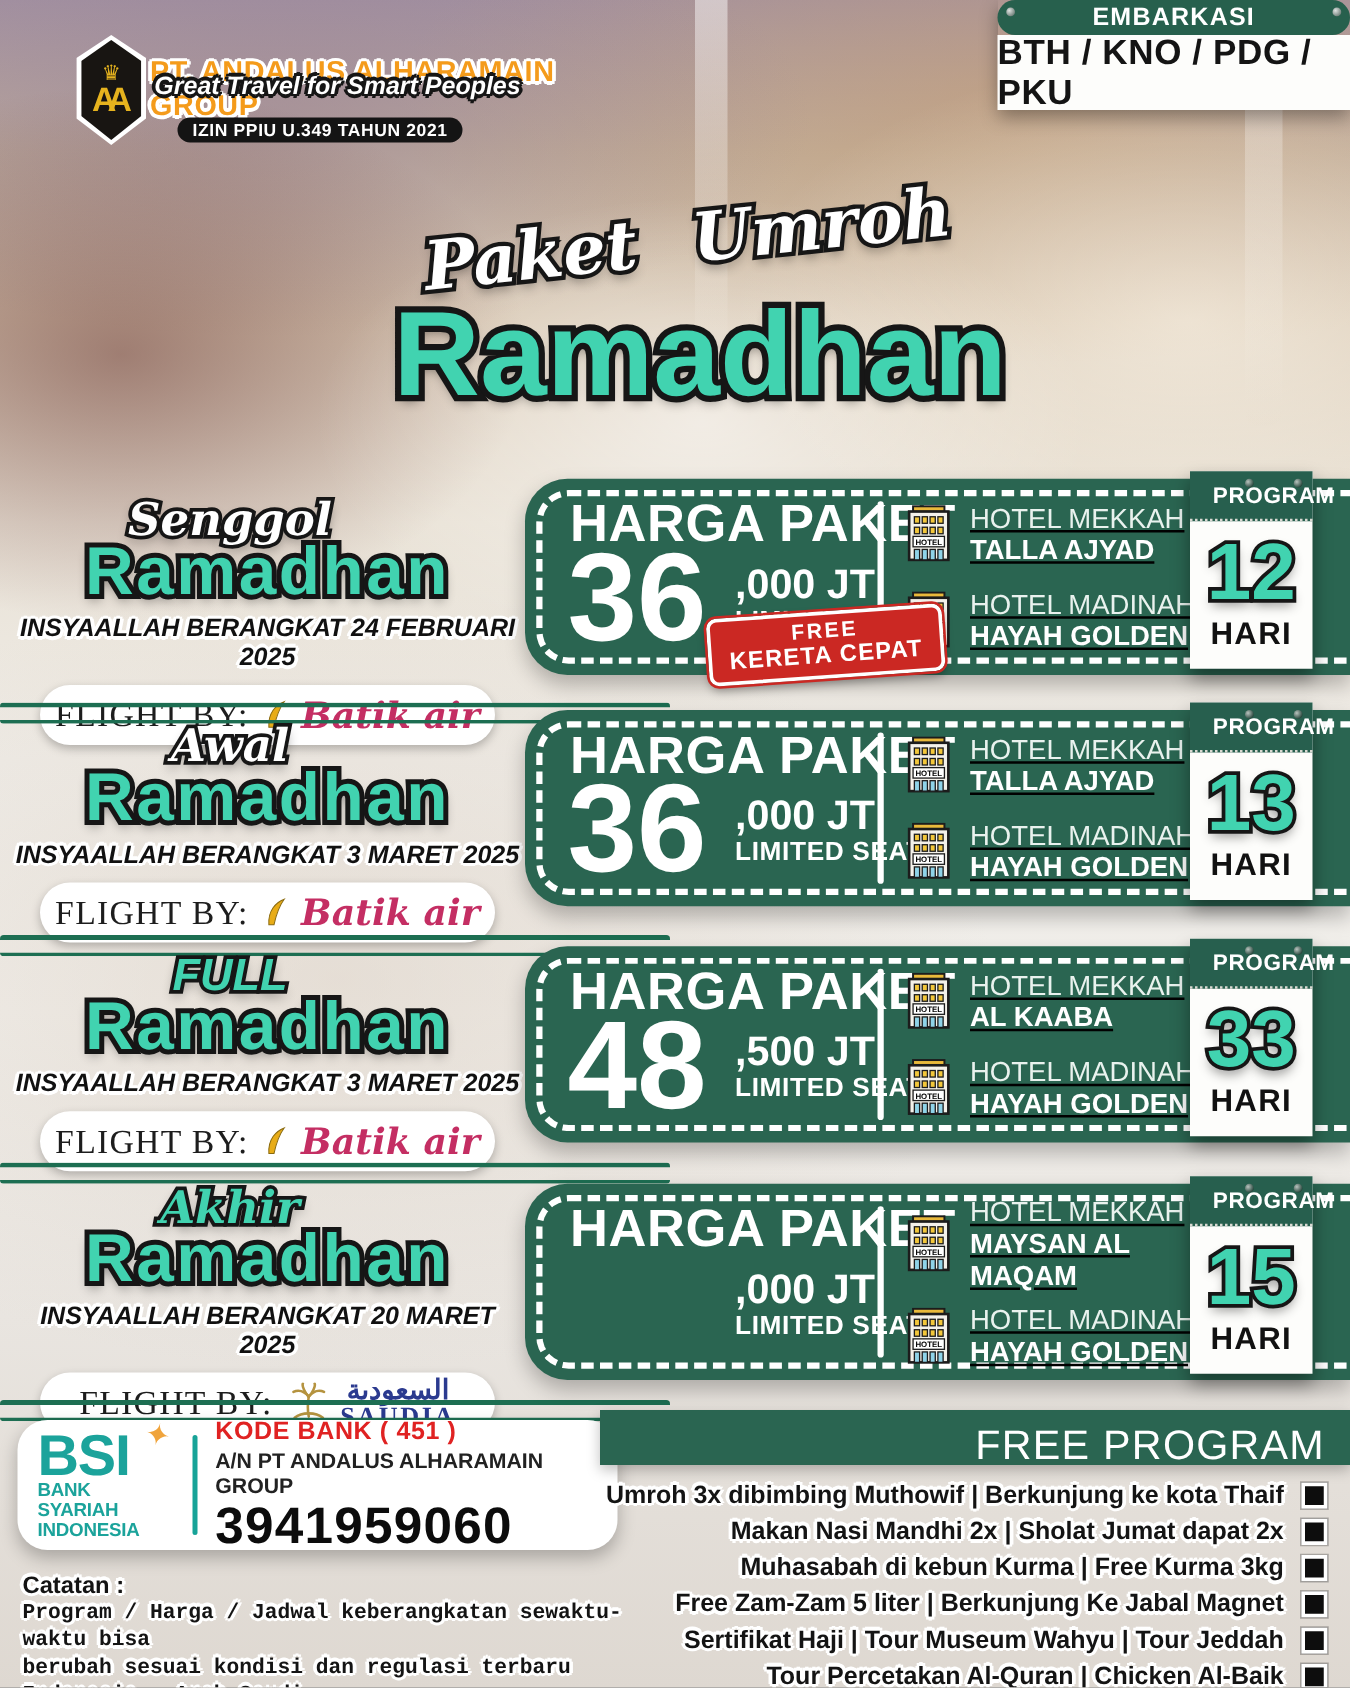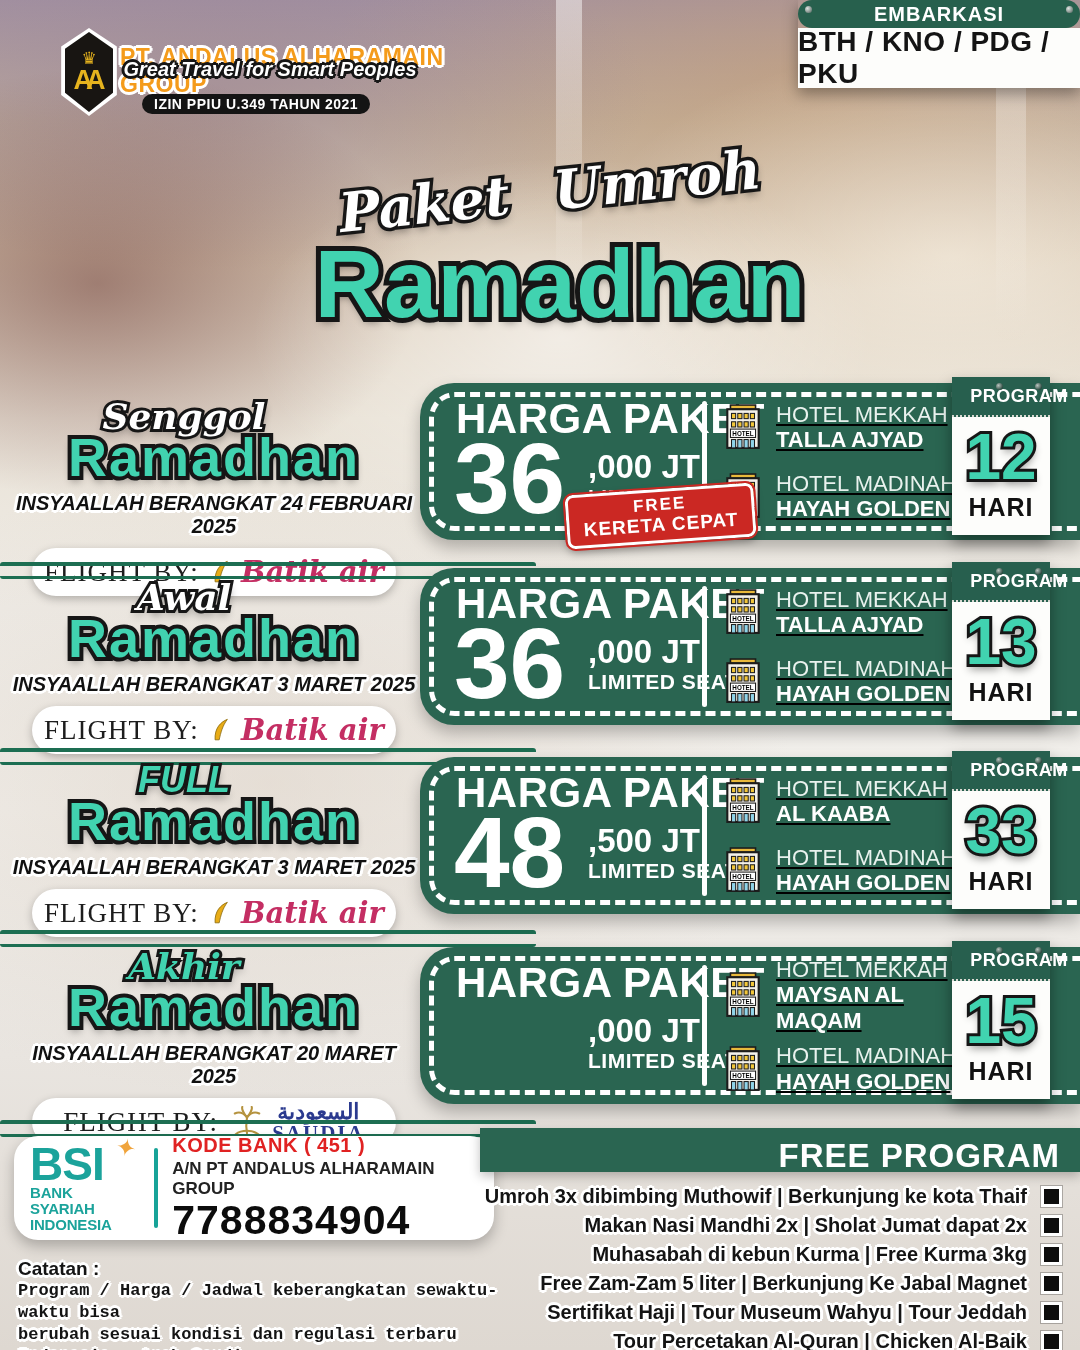--- a/index.html
+++ b/index.html
@@ -129,21 +129,21 @@
   .bank-no{color:#0c0c0c;font-size:41px;font-weight:900;letter-spacing:1px;line-height:1.05;}
 
   
   .note{position:absolute;left:18px;top:1258px;width:520px;color:#141414;}
   .note-label{font-size:19px;font-weight:800;}
   .note-line{font-size:17px;font-weight:700;line-height:22px;font-family:Liberation Mono, monospace;}
 
   
   .fp-bar{position:absolute;left:480px;right:0;top:1128px;height:44px;background:#2a6551;
     display:flex;align-items:center;justify-content:flex-end;padding-right:20px;box-shadow:0 4px 10px rgba(0,0,0,.25);}
-  .fp-title{color:#fff;font-size:33px;font-weight:700;letter-spacing:1px;margin-top:12px;}
+  .fp-title{color:#fff;font-size:33px;font-weight:400;letter-spacing:1px;margin-top:12px;}
   .fp-list{position:absolute;right:18px;top:1182px;width:600px;}
   .fp-item{display:flex;align-items:center;justify-content:flex-end;gap:14px;height:29px;}
   .fp-text{color:#141414;font-size:20px;font-weight:800;}
   .sq{width:15px;height:15px;background:#0d0d0d;border:3px solid #fff;box-shadow:0 0 0 1px rgba(0,0,0,.25);}
 </style>
 </head>
 <body>
 
 <div id="poster">
   <div class="bg">
@@ -604,21 +604,21 @@
     <div class="bsi">
       <div class="bsi-name">BSI</div>
       <div class="bsi-star">✦</div>
       <div class="bsi-sub">BANK SYARIAH</div>
       <div class="bsi-sub">INDONESIA</div>
     </div>
     <div class="bank-div"></div>
     <div>
       <div class="bank-kode">KODE BANK ( 451 )</div>
       <div class="bank-an">A/N PT ANDALUS ALHARAMAIN GROUP</div>
-      <div class="bank-no">7788834904</div>
+      <div class="bank-no">3941959060</div>
     </div>
   </div>
 
   <div class="note">
     <div class="note-label ow">Catatan :</div>
     <div class="note-line ow">Program / Harga / Jadwal keberangkatan  sewaktu-waktu bisa</div>
     <div class="note-line ow">berubah sesuai kondisi  dan regulasi terbaru Indonesia - Arab Saudi</div>
   </div>
 
   <div class="fp-bar">

